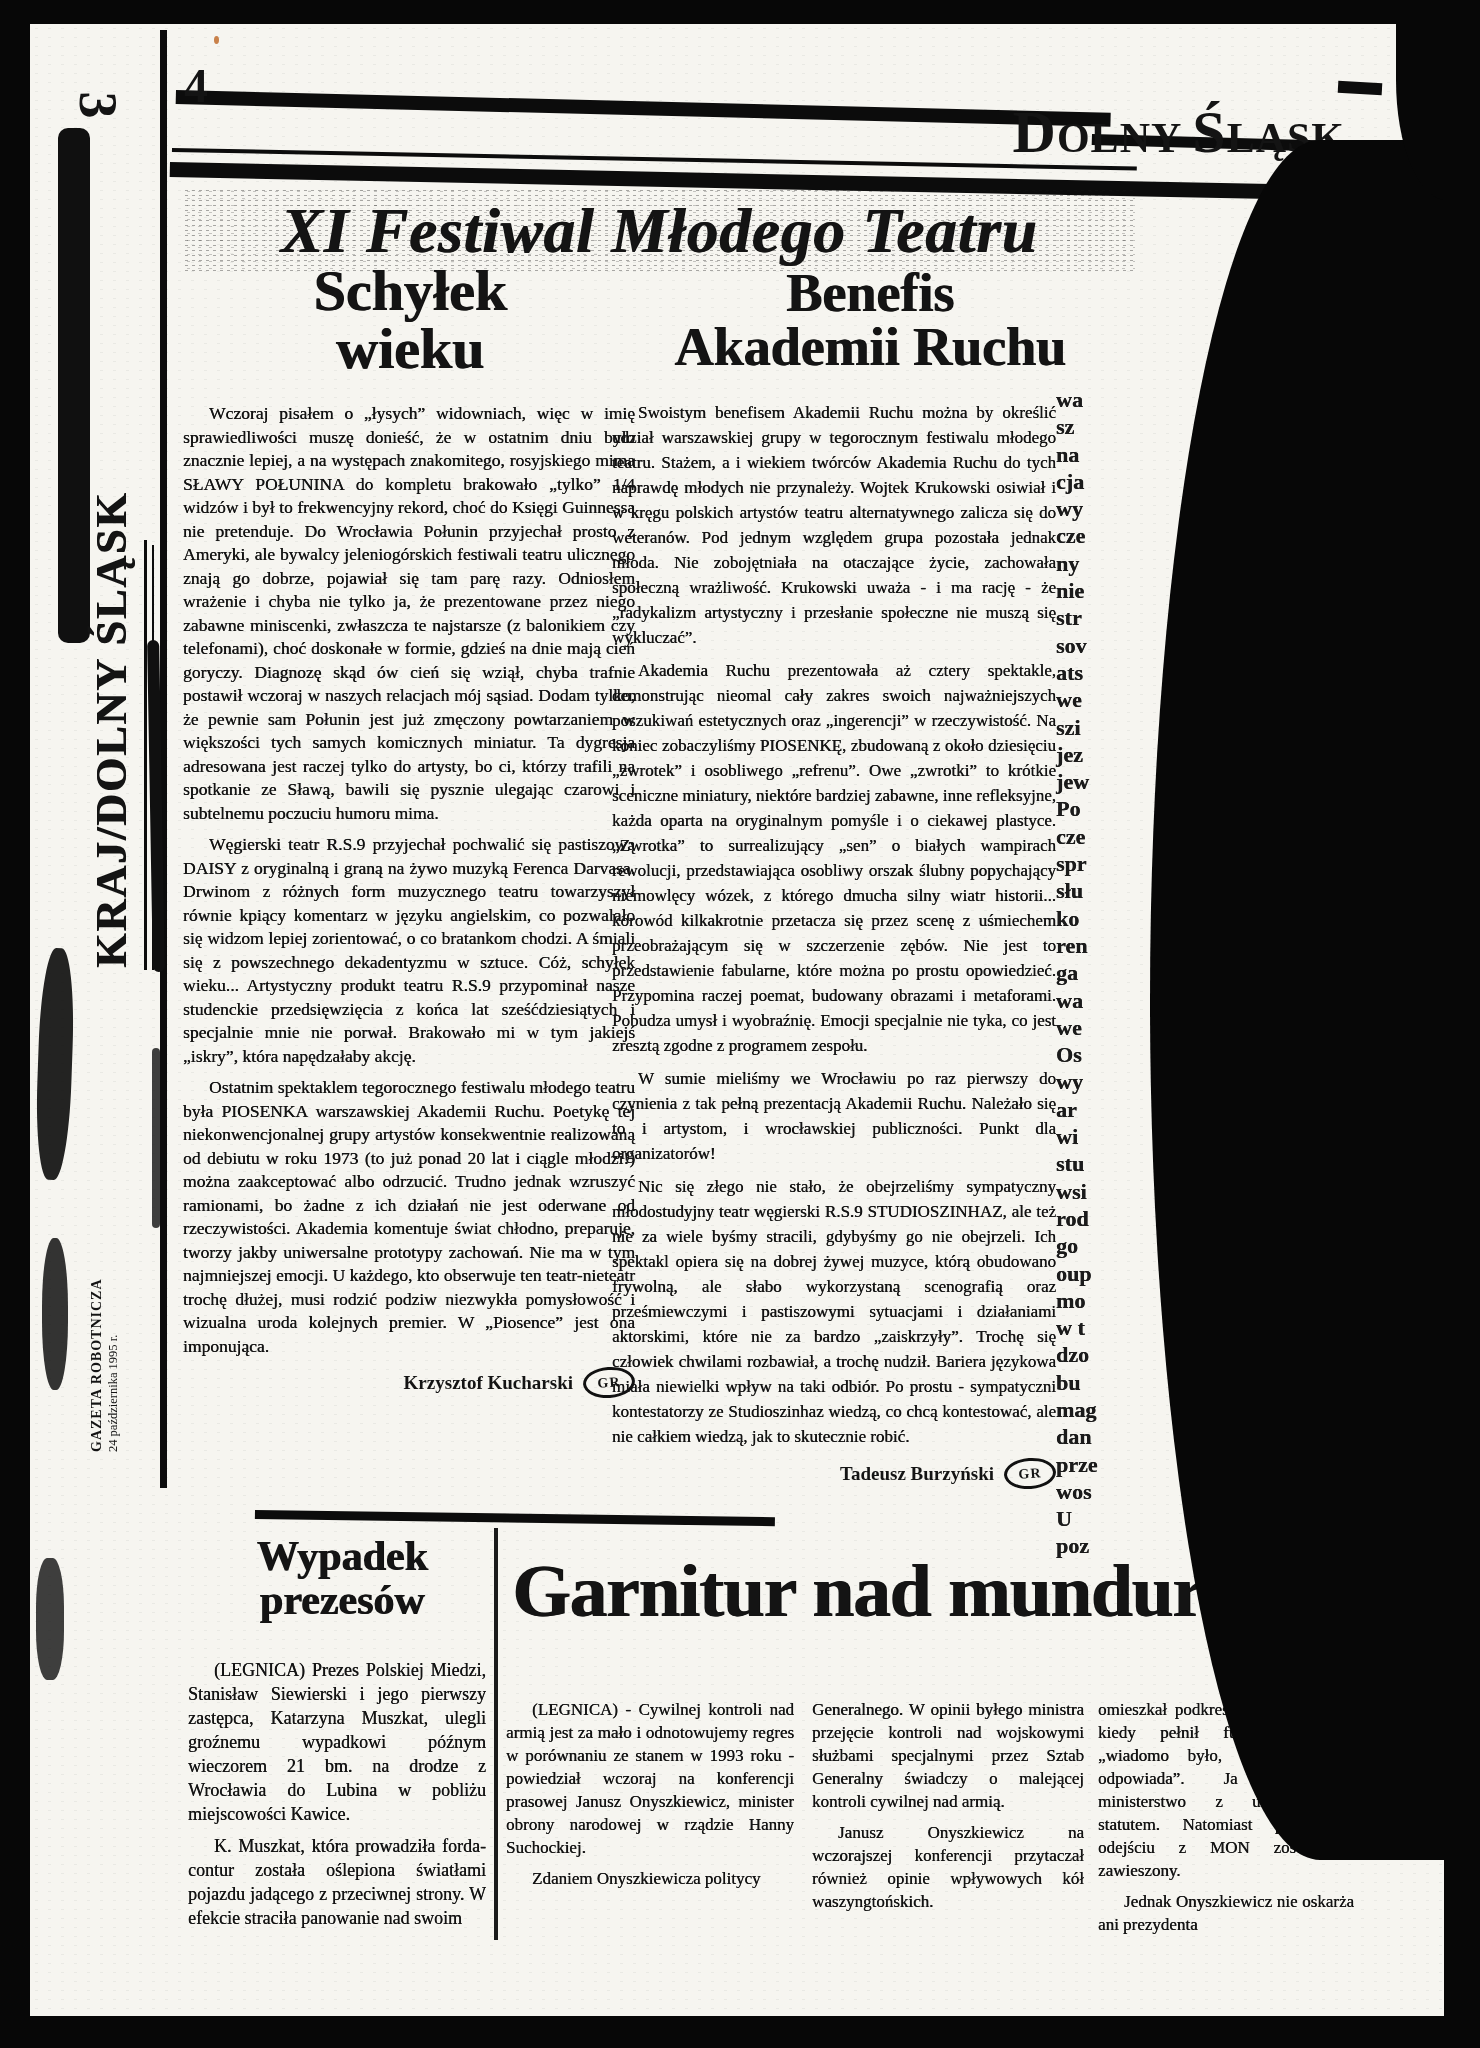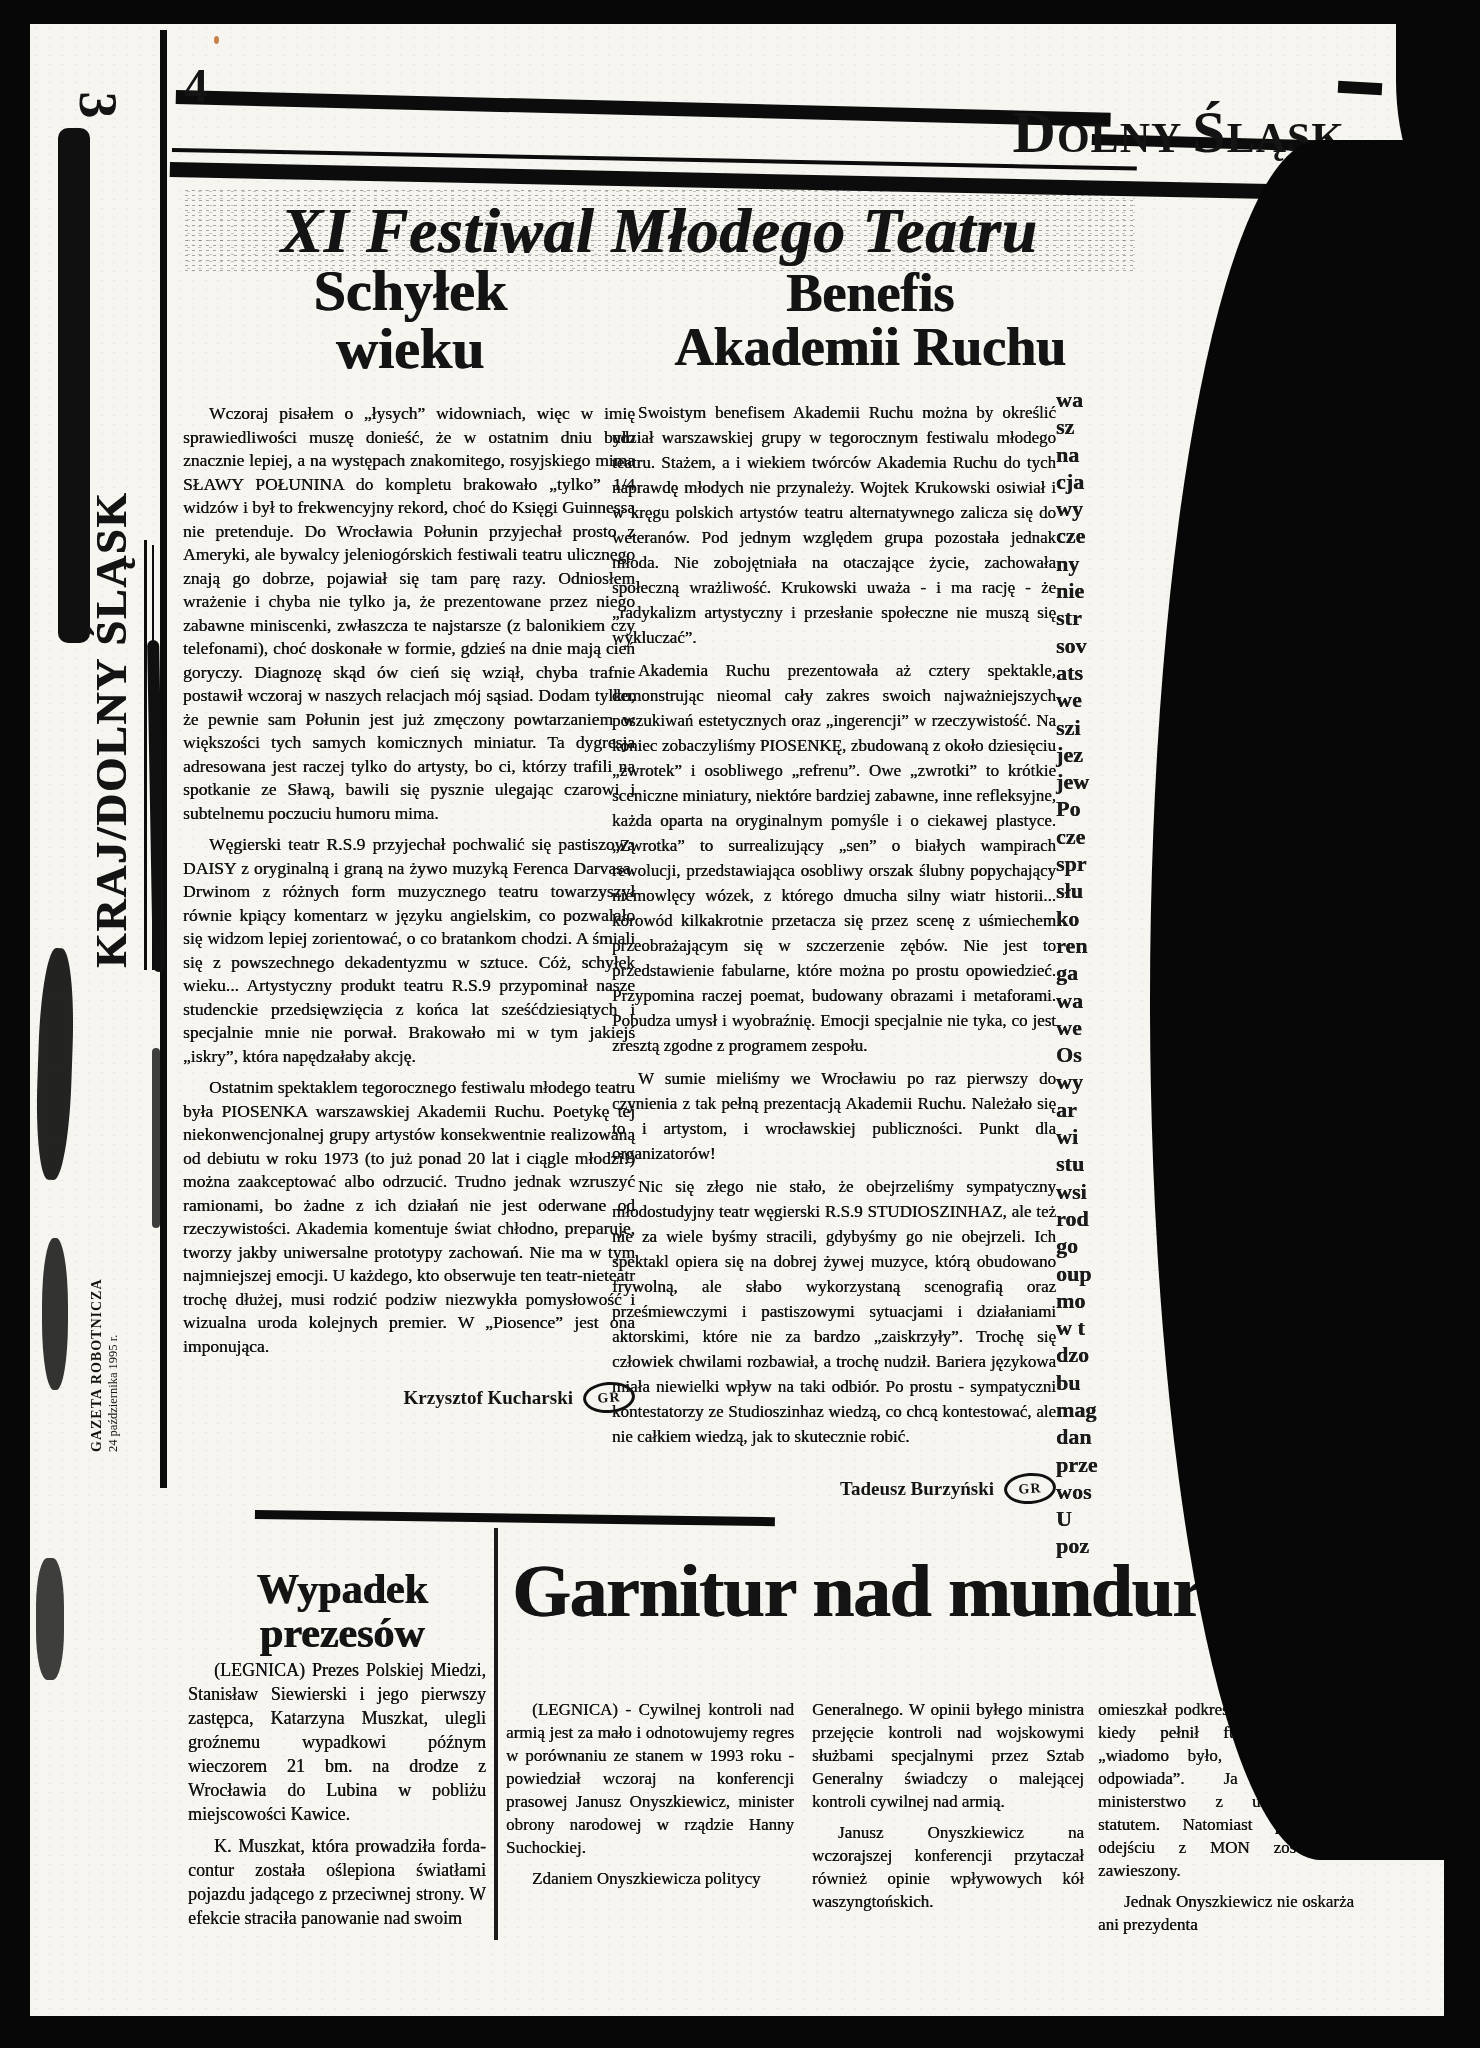--- a/index.html
+++ b/index.html
@@ -42,27 +42,27 @@
   
   .art-title{position:absolute;text-align:center;font-weight:bold;line-height:1.0;z-index:7;
              text-shadow:1px 0 0 #111;}
   #title-left{left:185px;top:262px;width:450px;font-size:58px;}
   #title-right{left:640px;top:266px;width:460px;font-size:54px;}
   
   .col{position:absolute;text-align:justify;z-index:7;}
   .para{text-indent:26px;margin:8px 0 6px 0;text-shadow:.35px 0 0 currentColor;}
   #col-left{left:183px;top:394px;width:452px;font-size:17.5px;line-height:23.5px;}
   #col-right{left:612px;top:392px;width:444px;font-size:17px;line-height:25px;}
-  .sig{display:flex;justify-content:flex-end;align-items:center;gap:10px;margin-top:24px;
+  .sig{display:flex;justify-content:flex-end;align-items:center;gap:10px;margin-top:9px;
        font-size:19px;font-weight:bold;text-indent:0;}
   .logo{display:inline-flex;align-items:center;justify-content:center;min-width:40px;height:25px;
         border:3px solid #111;border-radius:50%;font-size:14px;font-weight:bold;
         letter-spacing:1px;transform:rotate(-4deg);padding:0 3px;}
   
-  #accident-title{left:196px;top:1567px;width:292px;font-size:42px;line-height:1.05;}
+  #accident-title{left:196px;top:1534px;width:292px;font-size:42px;line-height:1.05;}
   #accident-body{left:188px;top:1650px;width:298px;height:292px;font-size:18px;line-height:24px;overflow:hidden;}
   #suit-title{position:absolute;left:512px;top:1548px;width:845px;font-size:75px;font-weight:bold;
               white-space:nowrap;z-index:7;letter-spacing:-1px;text-shadow:1.2px 0 0 #111;}
   .suit-col{top:1690px;height:252px;font-size:17px;line-height:23px;overflow:hidden;}
   #suit-col1{left:506px;width:288px;}
   #suit-col2{left:812px;width:272px;}
   #suit-col3{left:1098px;width:256px;}
   .no-first-indent .para:first-child{text-indent:0;}
   
   .vtext{position:absolute;transform-origin:0 0;transform:rotate(-90deg);white-space:nowrap;z-index:7;}

